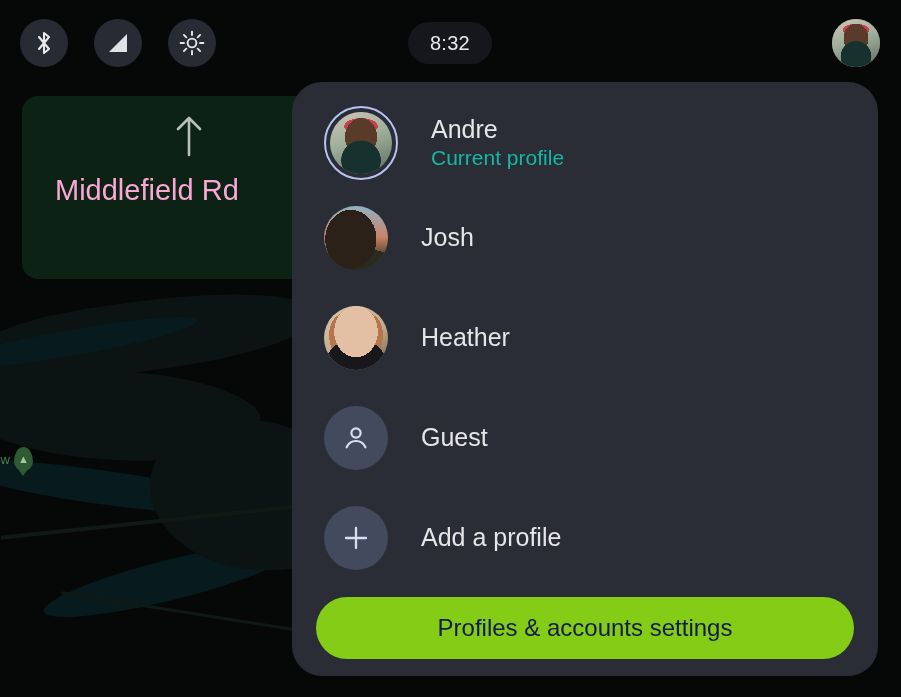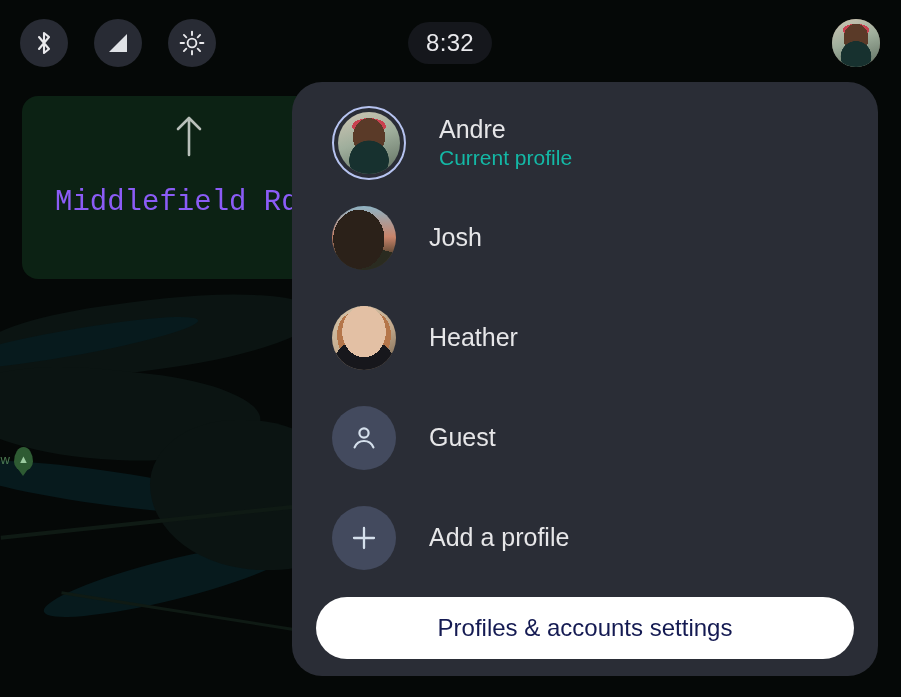--- a/index.html
+++ b/index.html
@@ -35,21 +35,21 @@
   #statusbar { position:absolute; top:0; left:0; width:901px; height:86px; }
   .sb-icon {
     position:absolute; top:19px; width:48px; height:48px; border-radius:50%;
     background:#282b34; display:flex; align-items:center; justify-content:center;
   }
   .sb-icon svg { display:block; }
 
   .pill {
     position:absolute; top:22px; height:42px; border-radius:21px;
     background:#15171c; display:flex; align-items:center; justify-content:center;
-    color:#e9e9ec; font-size:24px; letter-spacing:.3px;
+    color:#e9e9ec; font-size:20px; letter-spacing:.3px;
   }
   #clock-pill { left:408px; width:84px; }
   #temp-pill  { left:706px; width:99px; }
 
   #sb-avatar {
     position:absolute; top:19px; left:832px; width:48px; height:48px; border-radius:50%;
     overflow:hidden; background:#7a6a5c;
   }
 
   
@@ -82,56 +82,56 @@
   #nav-card {
     position:absolute; left:22px; top:96px; width:290px; height:183px;
     background:#0c2214; border-radius:16px; overflow:hidden;
   }
   #nav-arrow { position:absolute; left:148px; top:18px; color:#b9c0ba; }
   #nav-dist {
     position:absolute; right:7px; top:18px; color:#9aa39c; font-size:21px;
     overflow:hidden; width:14px; white-space:nowrap;
   }
   #nav-street {
-    position:absolute; left:33px; top:90px; color:#8b5cf6;
-    font-size:29px; white-space:nowrap;font-family:Liberation Mono, monospace;
+    position:absolute; left:33px; top:78px; color:#f9a8d4;
+    font-size:29px; white-space:nowrap;
   }
   #nav-toward {
     position:absolute; left:33px; top:126px; color:#868c85;
     font-size:21px; white-space:nowrap;
   }
 
   
   #profile-panel {
     position:absolute; left:292px; top:82px; width:586px; height:594px;
     background:#2a2d36; border-radius:30px; overflow:hidden;
   }
 
   .prow {
-    position:absolute; left:40px; display:flex; align-items:center; cursor:pointer;
+    position:absolute; left:32px; display:flex; align-items:center; cursor:pointer;
   }
   .av-wrap { width:64px; height:64px; border-radius:50%; position:relative; overflow:hidden; flex:none; }
   .av-ring {
     width:66px; height:66px; border-radius:50%; flex:none;
     border:2px solid #b6c3f0; padding:2px; box-sizing:content-box;
     display:flex; align-items:center; justify-content:center;
   }
   .av-ring .av-wrap { width:62px; height:62px; }
 
   .icon-circle {
     width:64px; height:64px; border-radius:50%; background:#434a5e; flex:none;
     display:flex; align-items:center; justify-content:center;
   }
   .prow-text { margin-left:33px; display:flex; flex-direction:column; justify-content:center; }
   .prow-name { color:#e6e6e8; font-size:25px; line-height:1.18; white-space:nowrap; }
   .prow-sub  { color:#14b8a6; font-size:21px; line-height:1.18; white-space:nowrap; margin-top:2px; }
 
   #settings-btn {
     position:absolute; left:24px; top:515px; width:538px; height:62px;
-    border-radius:31px; background:#ffffff; border:none; cursor:pointer;
+    border-radius:31px; background:#84cc16; border:none; cursor:pointer;
     color:#141a52; font-size:24px; font-family:"Liberation Sans", sans-serif;
     display:flex; align-items:center; justify-content:center;
   }
 </style>
 </head>
 <body>
 
 <div id="screen">
 
   <div id="map">

